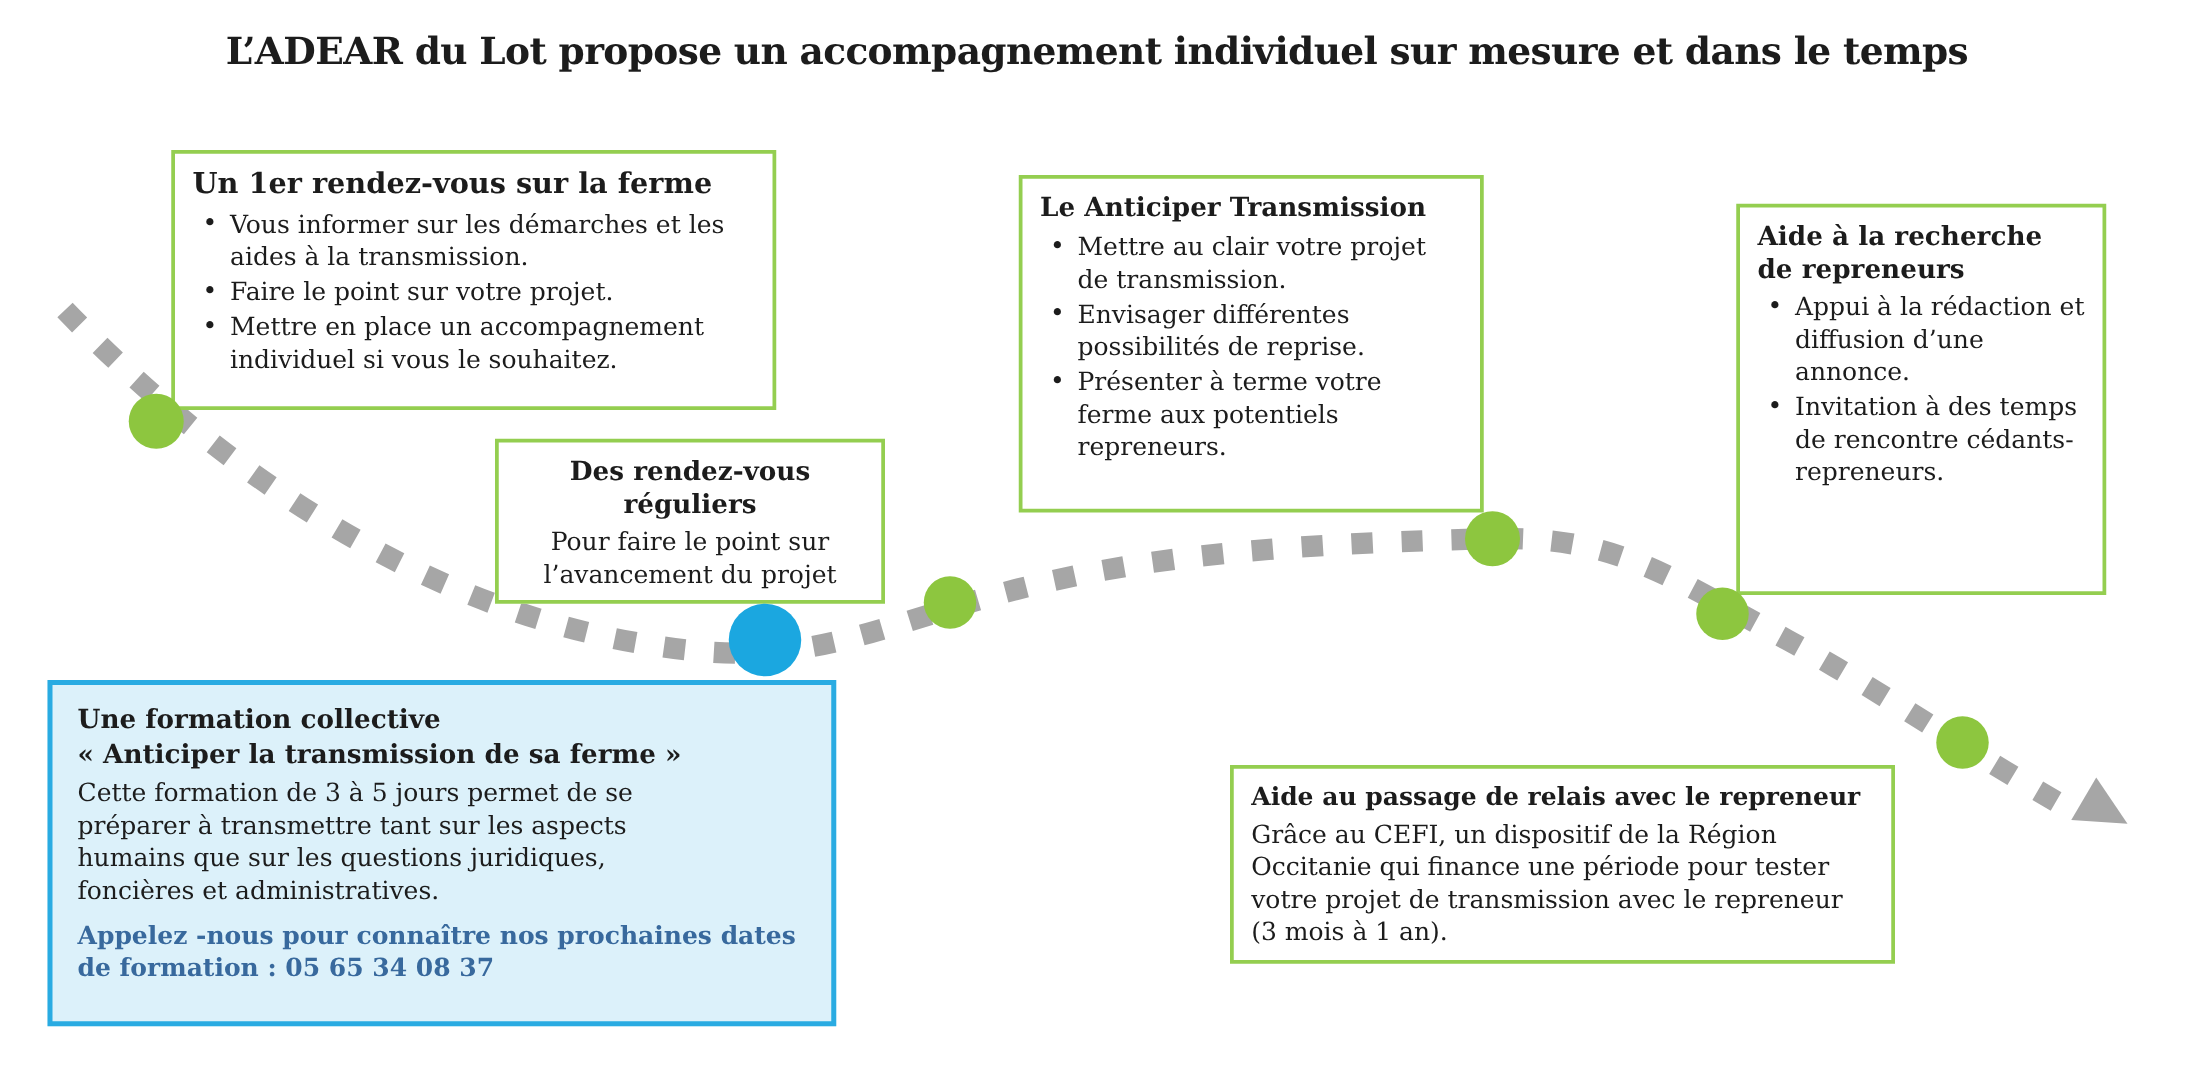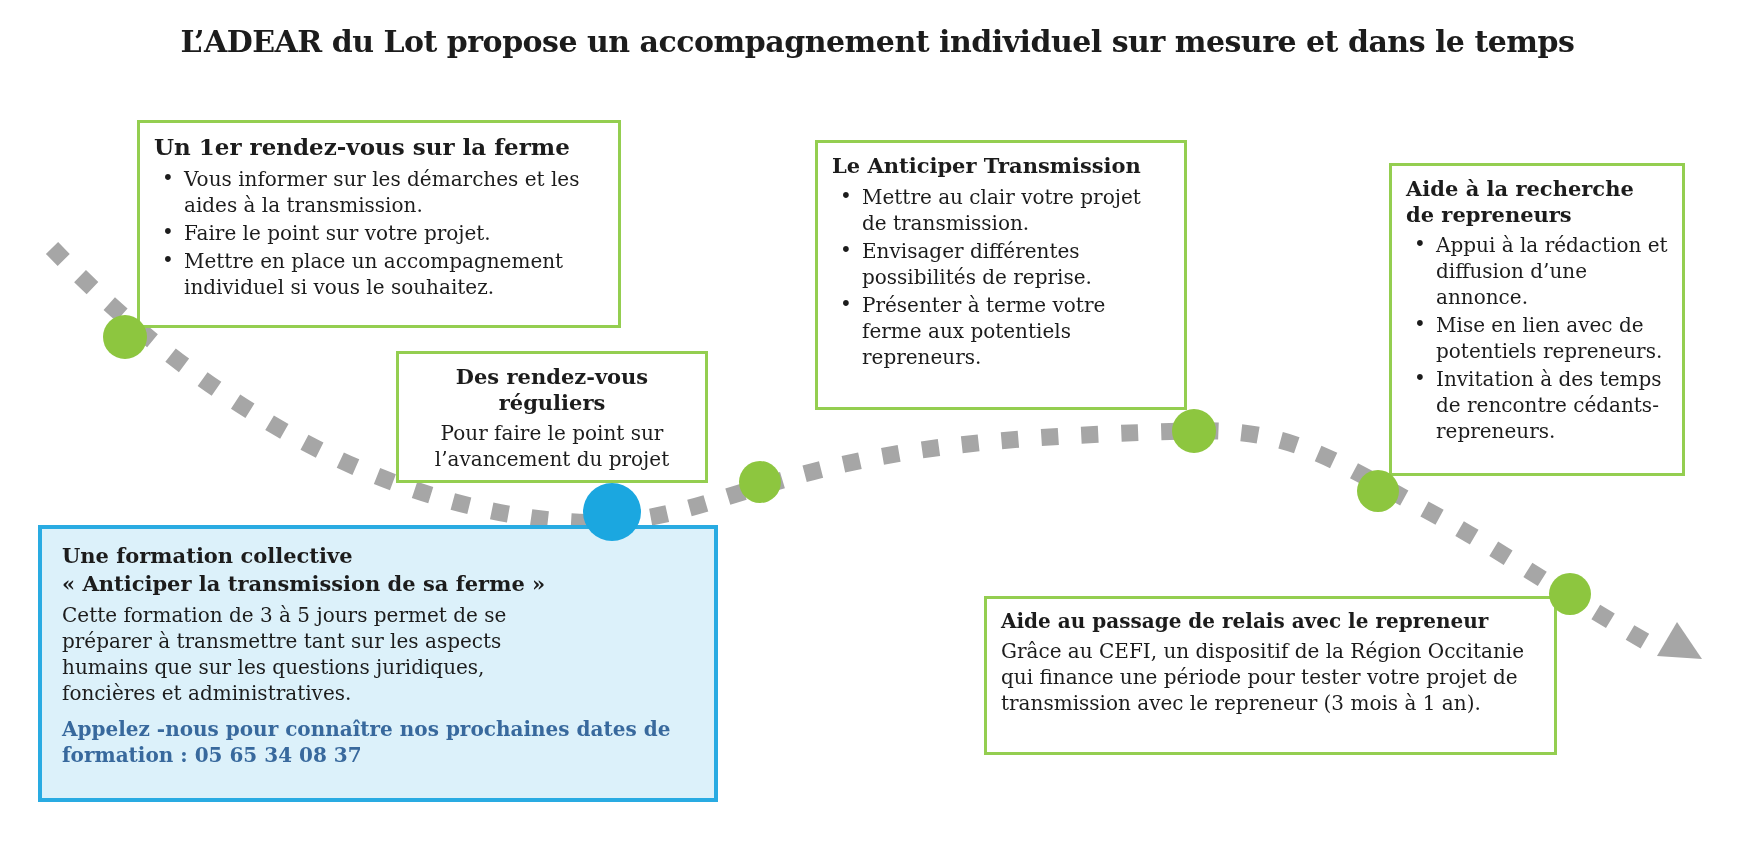--- a/index.html
+++ b/index.html
@@ -67,33 +67,32 @@
       <li>Mettre au clair votre projet de transmission.</li>
       <li>Envisager différentes possibilités de reprise.</li>
       <li>Présenter à terme votre ferme aux potentiels repreneurs.</li>
     </ul>
   </div>
 
   <div class="box" style="left:1389px;top:163px;width:296px;min-height:313px;">
     <h2 class="h-sm">Aide à la recherche de repreneurs</h2>
     <ul>
       <li>Appui à la rédaction et diffusion d’une annonce.</li>
-      <li>Mise en lien avec de potentiels repreneurs.</li>
       <li>Invitation à des temps de rencontre cédants-repreneurs.</li>
     </ul>
   </div>
 
-  <div class="box training" style="left:38px;top:525px;width:680px;min-height:277px;padding:12px 14px 24px 20px;">
+  <div class="box training" style="left:38px;top:544px;width:631px;min-height:277px;padding:12px 14px 24px 20px;">
     <h2 class="h-sm" style="margin-bottom:0;">Une formation collective</h2>
     <h2 class="h-sm" style="margin-top:2px;">« Anticiper la transmission de sa ferme »</h2>
     <p class="body">Cette formation de 3 à 5 jours permet de se préparer à transmettre tant sur les aspects humains que sur les questions juridiques, foncières et administratives.</p>
     <p class="note">Appelez -nous pour connaître nos prochaines dates de formation : 05 65 34 08 37</p>
   </div>
 
-  <div class="box" style="left:984px;top:596px;width:573px;min-height:159px;">
+  <div class="box" style="left:984px;top:612px;width:532px;min-height:159px;">
     <h2 class="h-xs">Aide au passage de relais avec le repreneur</h2>
     <p>Grâce au CEFI, un dispositif de la Région Occitanie qui finance une période pour tester votre projet de transmission avec le repreneur (3 mois à 1 an).</p>
   </div>
 
   <div class="dot green" style="left:103px;top:315px;width:44px;height:44px;"></div>
   <div class="dot blue" style="left:583px;top:483px;width:58px;height:58px;"></div>
   <div class="dot green" style="left:739px;top:461px;width:42px;height:42px;"></div>
   <div class="dot green" style="left:1172px;top:409px;width:44px;height:44px;"></div>
   <div class="dot green" style="left:1357px;top:470px;width:42px;height:42px;"></div>
   <div class="dot green" style="left:1549px;top:573px;width:42px;height:42px;"></div>

